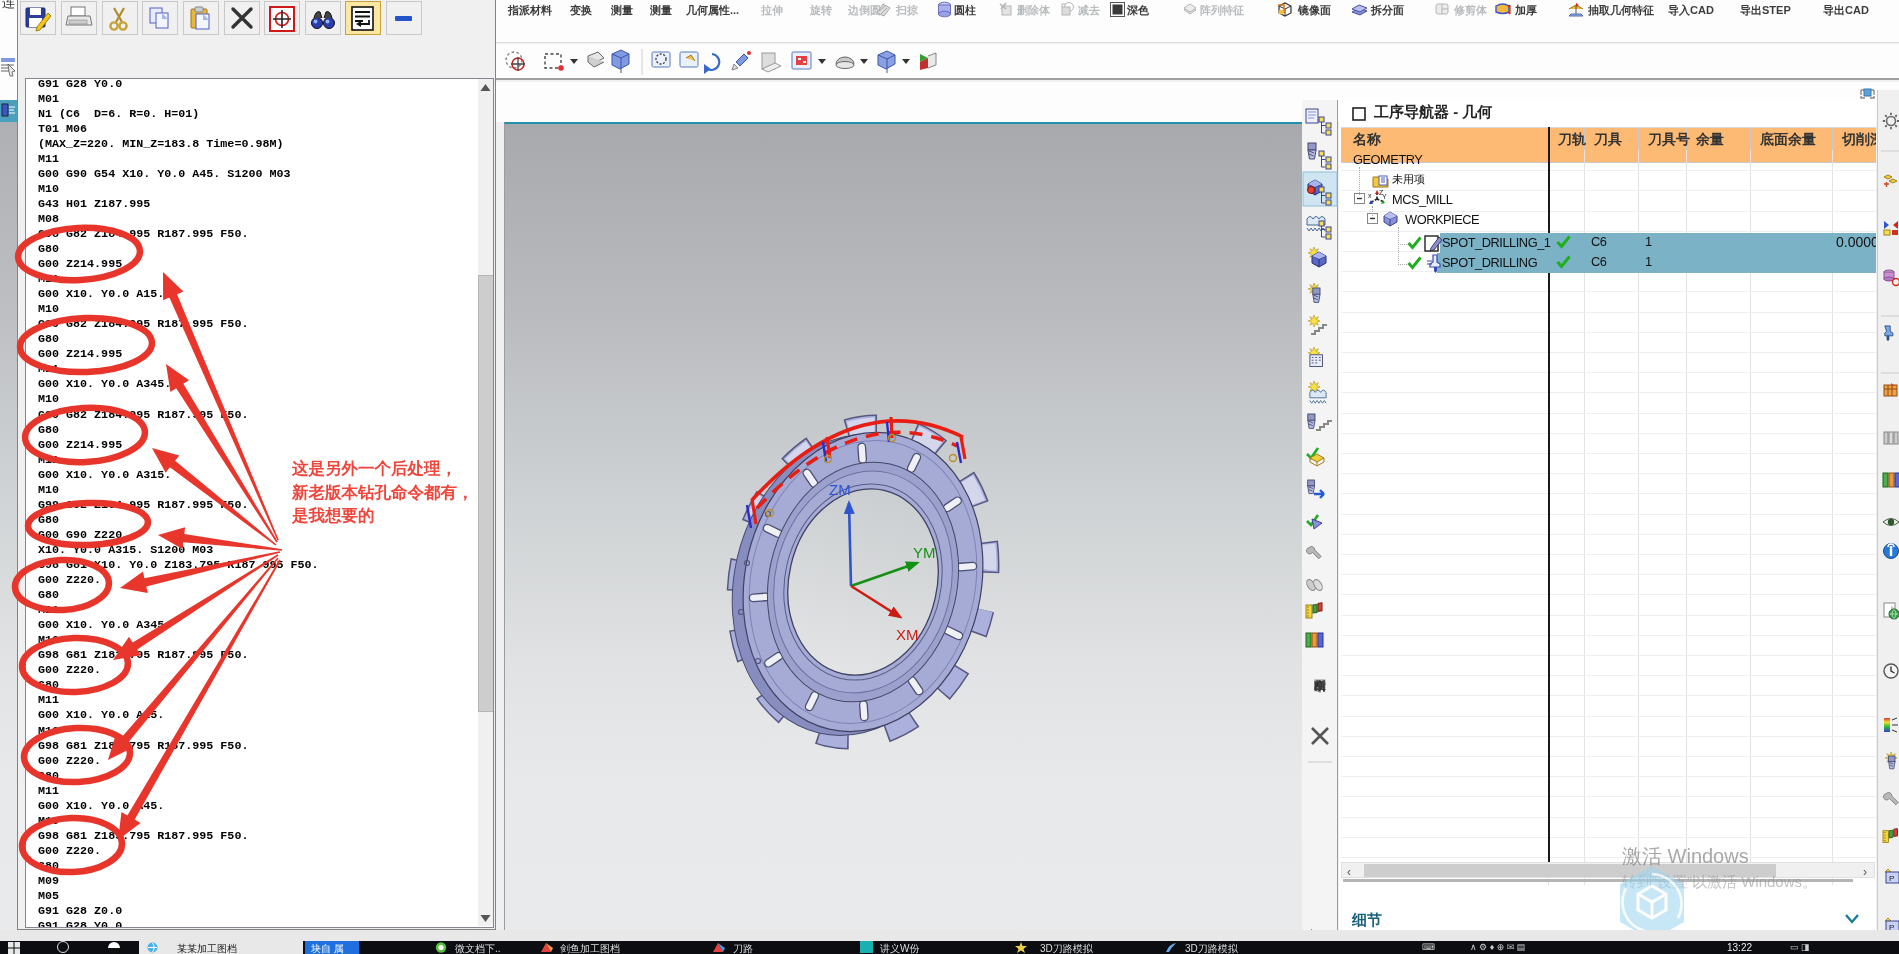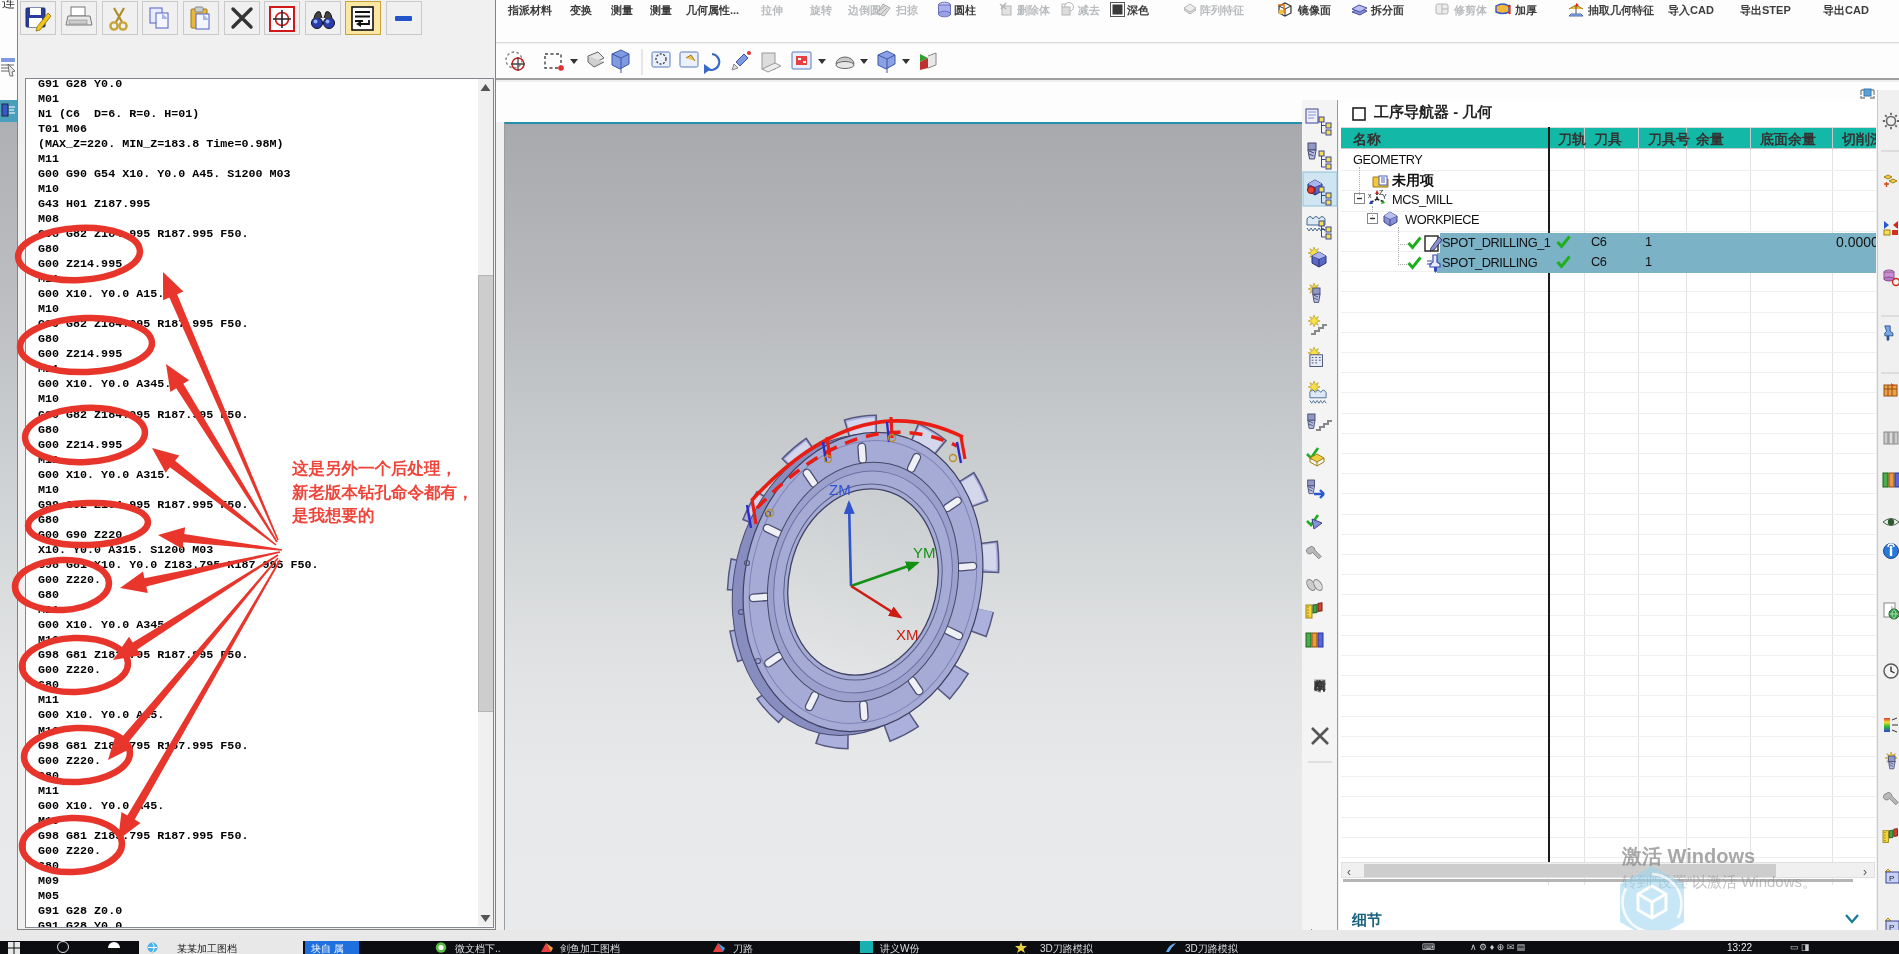--- a/index.html
+++ b/index.html
@@ -254,21 +254,21 @@
 <div class="abs" style="left:1302px;top:100px;width:36px;height:841px;background:#f4f4f4;border-right:1px solid #9a9da0"></div>
 
 <div class="abs" id="panel" style="left:1339px;top:100px;width:537px;height:841px;background:#fff;overflow:hidden">
 
   <svg class="abs" style="left:13px;top:7px" width="15" height="15">
         <rect x="1" y="1" width="12" height="12" fill="#fff" stroke="#222" stroke-width="1.6"></rect>
       </svg>
   <div class="abs" style="left:35px;top:3px;font-size:15px;font-weight:700;color:#222">工序导航器 - 几何</div>
 
   <div class="abs" style="left:2px;top:27px;width:536px;height:762px">
-    <div class="abs" style="left:0;top:0;width:536px;height:22px;background:#14b8a6;border-top:1px solid #d9d9d9;border-bottom:1px solid #c9c9c9">
+    <div class="abs" style="left:0;top:0;width:536px;height:36px;background:#fdba74;border-top:1px solid #d9d9d9;border-bottom:1px solid #c9c9c9">
       <div style="position:absolute;left:207px;top:0;width:1px;height:23px;background:#c9c9c9"></div>
           <div style="position:absolute;left:243px;top:0;width:1px;height:23px;background:#c9c9c9"></div>
           <div style="position:absolute;left:297px;top:0;width:1px;height:23px;background:#c9c9c9"></div>
           <div style="position:absolute;left:345px;top:0;width:1px;height:23px;background:#c9c9c9"></div>
           <div style="position:absolute;left:409px;top:0;width:1px;height:23px;background:#c9c9c9"></div>
           <div style="position:absolute;left:491px;top:0;width:1px;height:23px;background:#c9c9c9"></div>
       <div class="abs" style="left:12px;top:3px;font-size:14px;font-weight:700;color:#333;white-space:nowrap">名称</div>
       <div class="abs" style="left:217px;top:3px;font-size:14px;font-weight:700;color:#333">刀轨</div>
       <div class="abs" style="left:253px;top:3px;font-size:14px;font-weight:700;color:#333">刀具</div>
       <div class="abs" style="left:307px;top:3px;font-size:14px;font-weight:700;color:#333">刀具号</div>
@@ -280,21 +280,21 @@
     <div style="position:absolute;left:0;top:43px;width:536px;height:1px;background:#efefef"></div><div style="position:absolute;left:0;top:63px;width:536px;height:1px;background:#efefef"></div><div style="position:absolute;left:0;top:84px;width:536px;height:1px;background:#efefef"></div><div style="position:absolute;left:0;top:104px;width:536px;height:1px;background:#efefef"></div><div style="position:absolute;left:0;top:124px;width:536px;height:1px;background:#efefef"></div><div style="position:absolute;left:0;top:144px;width:536px;height:1px;background:#efefef"></div><div style="position:absolute;left:0;top:164px;width:536px;height:1px;background:#efefef"></div><div style="position:absolute;left:0;top:185px;width:536px;height:1px;background:#efefef"></div><div style="position:absolute;left:0;top:205px;width:536px;height:1px;background:#efefef"></div><div style="position:absolute;left:0;top:225px;width:536px;height:1px;background:#efefef"></div><div style="position:absolute;left:0;top:245px;width:536px;height:1px;background:#efefef"></div><div style="position:absolute;left:0;top:265px;width:536px;height:1px;background:#efefef"></div><div style="position:absolute;left:0;top:286px;width:536px;height:1px;background:#efefef"></div><div style="position:absolute;left:0;top:306px;width:536px;height:1px;background:#efefef"></div><div style="position:absolute;left:0;top:326px;width:536px;height:1px;background:#efefef"></div><div style="position:absolute;left:0;top:346px;width:536px;height:1px;background:#efefef"></div><div style="position:absolute;left:0;top:366px;width:536px;height:1px;background:#efefef"></div><div style="position:absolute;left:0;top:387px;width:536px;height:1px;background:#efefef"></div><div style="position:absolute;left:0;top:407px;width:536px;height:1px;background:#efefef"></div><div style="position:absolute;left:0;top:427px;width:536px;height:1px;background:#efefef"></div><div style="position:absolute;left:0;top:447px;width:536px;height:1px;background:#efefef"></div><div style="position:absolute;left:0;top:467px;width:536px;height:1px;background:#efefef"></div><div style="position:absolute;left:0;top:488px;width:536px;height:1px;background:#efefef"></div><div style="position:absolute;left:0;top:508px;width:536px;height:1px;background:#efefef"></div><div style="position:absolute;left:0;top:528px;width:536px;height:1px;background:#efefef"></div><div style="position:absolute;left:0;top:548px;width:536px;height:1px;background:#efefef"></div><div style="position:absolute;left:0;top:568px;width:536px;height:1px;background:#efefef"></div><div style="position:absolute;left:0;top:589px;width:536px;height:1px;background:#efefef"></div><div style="position:absolute;left:0;top:609px;width:536px;height:1px;background:#efefef"></div><div style="position:absolute;left:0;top:629px;width:536px;height:1px;background:#efefef"></div><div style="position:absolute;left:0;top:649px;width:536px;height:1px;background:#efefef"></div><div style="position:absolute;left:0;top:669px;width:536px;height:1px;background:#efefef"></div><div style="position:absolute;left:0;top:690px;width:536px;height:1px;background:#efefef"></div><div style="position:absolute;left:0;top:710px;width:536px;height:1px;background:#efefef"></div><div style="position:absolute;left:0;top:730px;width:536px;height:1px;background:#efefef"></div>
     
     <div class="abs" style="left:207px;top:0;width:1.6px;height:737px;background:#1a1a1a"></div>
     
     <div class="abs" style="left:12px;top:25px;font-size:12.8px;letter-spacing:-0.45px;color:#111">GEOMETRY</div>
     <svg class="abs" style="left:31px;top:46px" width="17" height="16">
           <path d="M1 4 h6 l2 2 h7 v8 h-15 Z" fill="#f5c838" stroke="#9a7a18"></path>
           <rect x="7" y="3" width="8" height="9" fill="#fff" stroke="#5161c0"></rect>
           <path d="M9 5 h4 M9 7 h4 M9 9 h4" stroke="#5161c0" stroke-width="1"></path>
         </svg>
-    <div class="abs" style="left:51px;top:45px;font-size:14px;font-weight:700;color:#111">未用项</div>
+    <div class="abs" style="left:51px;top:45px;font-size:11px;font-weight:400;color:#111">未用项</div>
     <rect>
     <svg class="abs" style="left:13px;top:66px" width="11" height="11">
             <rect x="0.5" y="0.5" width="10" height="10" fill="#fff" stroke="#888"></rect>
             <path d="M3 5.5 h5" stroke="#333" stroke-width="1.4"></path>
           </svg>
     <svg class="abs" style="left:26px;top:62px" width="20" height="20">
             <path d="M10 10 L10 2 M10 10 L17 13 M10 10 L3 14" stroke="#222" stroke-width="1.6" stroke-dasharray="2.5 1.5"></path>
             <polygon points="10,1 12,5 8,5" fill="#d02020"></polygon>
             <polygon points="18,14 14,15 16,11" fill="#18a018"></polygon>
             <polygon points="2,15 6,15 4,11" fill="#2040c0"></polygon>
@@ -360,21 +360,21 @@
   <div class="abs" style="left:4px;top:779px;width:510px;height:3px;background:#b5b5b5"></div>
 
   <div class="abs" style="left:0;top:808px;width:537px;height:23px;border-bottom:1px solid #c5d4da">
     <div class="abs" style="left:13px;top:3px;font-size:15px;font-weight:700;color:#17607c">细节</div>
     <svg class="abs" style="left:505px;top:5px" width="16" height="12">
           <path d="M2 2 L8 9 L14 2" fill="none" stroke="#1a7d9e" stroke-width="2.4"></path>
         </svg>
   </div>
 </div>
 
-<div class="abs" style="left:1622px;top:843px;font-size:20px;font-weight:700;color:rgba(115,115,115,0.62)">激活 Windows</div>
+<div class="abs" style="left:1622px;top:843px;font-size:20px;font-weight:400;color:rgba(115,115,115,0.62)">激活 Windows</div>
 <div class="abs" style="left:1622px;top:873px;font-size:15px;color:rgba(140,142,143,0.55)">转到“设置”以激活 Windows。</div>
 
 <svg class="abs" style="left:1614px;top:864px" width="76" height="78" viewBox="0 0 76 78" opacity="0.8">
   <polygon points="38,2 70,20 70,58 38,76 6,58 6,20" fill="#9dd6f0" opacity="0.72"></polygon>
   <path d="M38 10 a30 30 0 0 1 26 44" fill="none" stroke="#fff" stroke-width="2.5" opacity="0.9"></path>
   <path d="M38 68 a30 30 0 0 1 -26 -44" fill="none" stroke="#fff" stroke-width="2.5" opacity="0.9"></path>
   <polygon points="38,22 52,30 52,46 38,54 24,46 24,30" fill="none" stroke="#fff" stroke-width="3"></polygon>
   <path d="M24 30 L38 38 L52 30 M38 38 V54" fill="none" stroke="#fff" stroke-width="3"></path>
 </svg>
 

